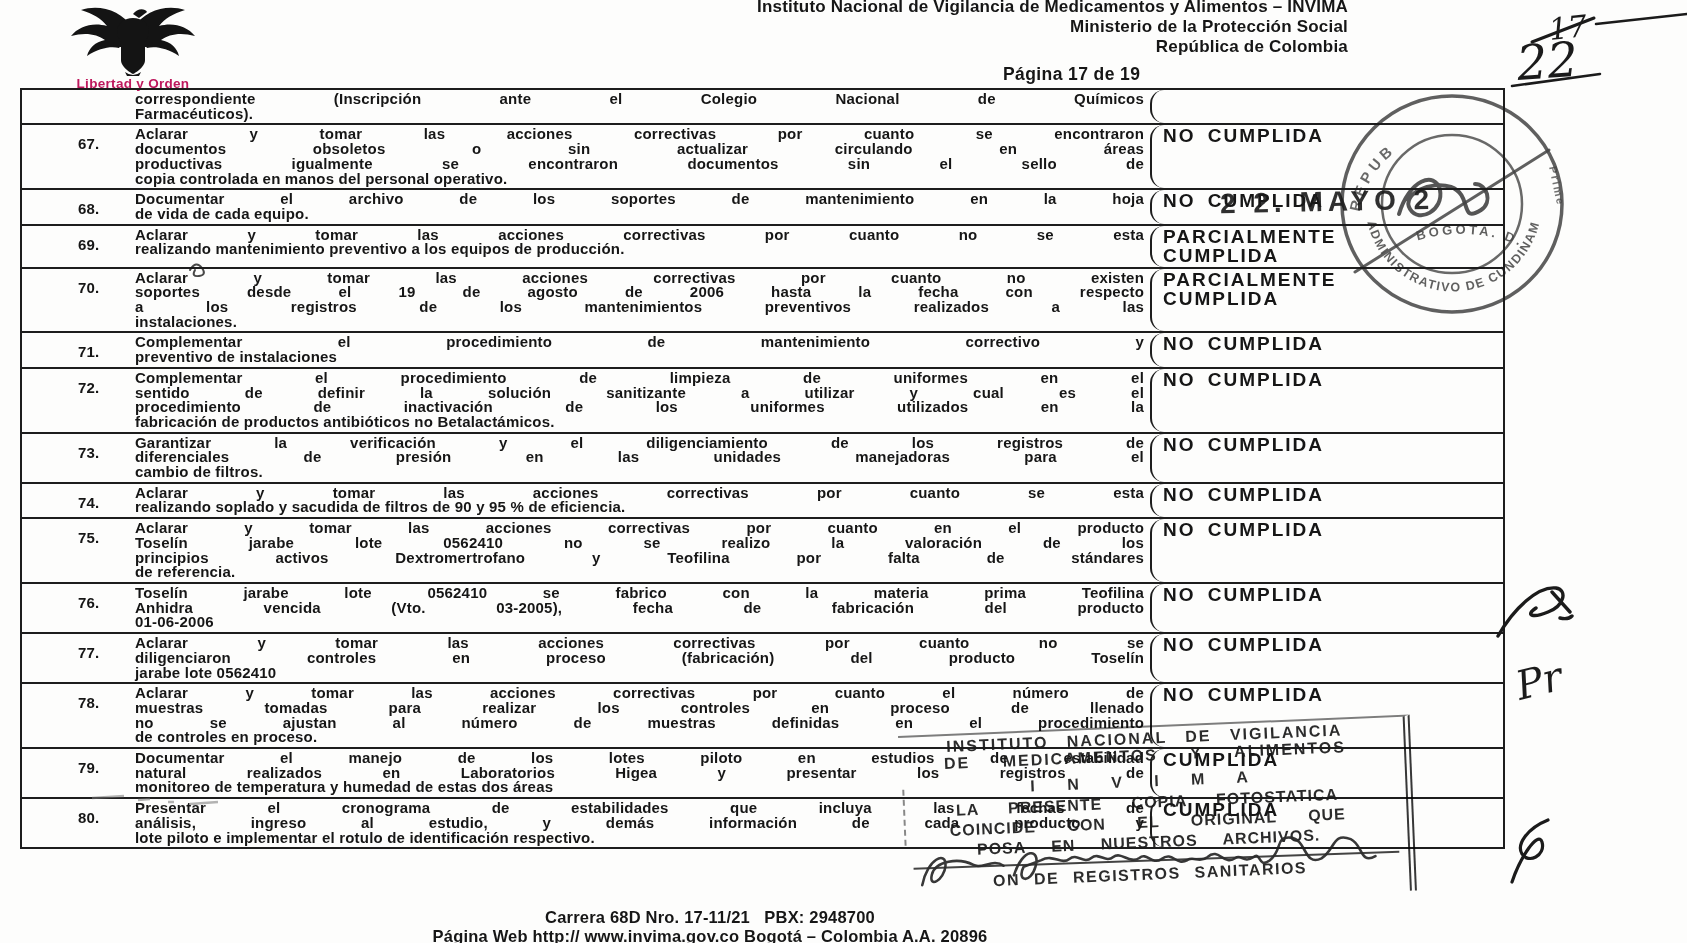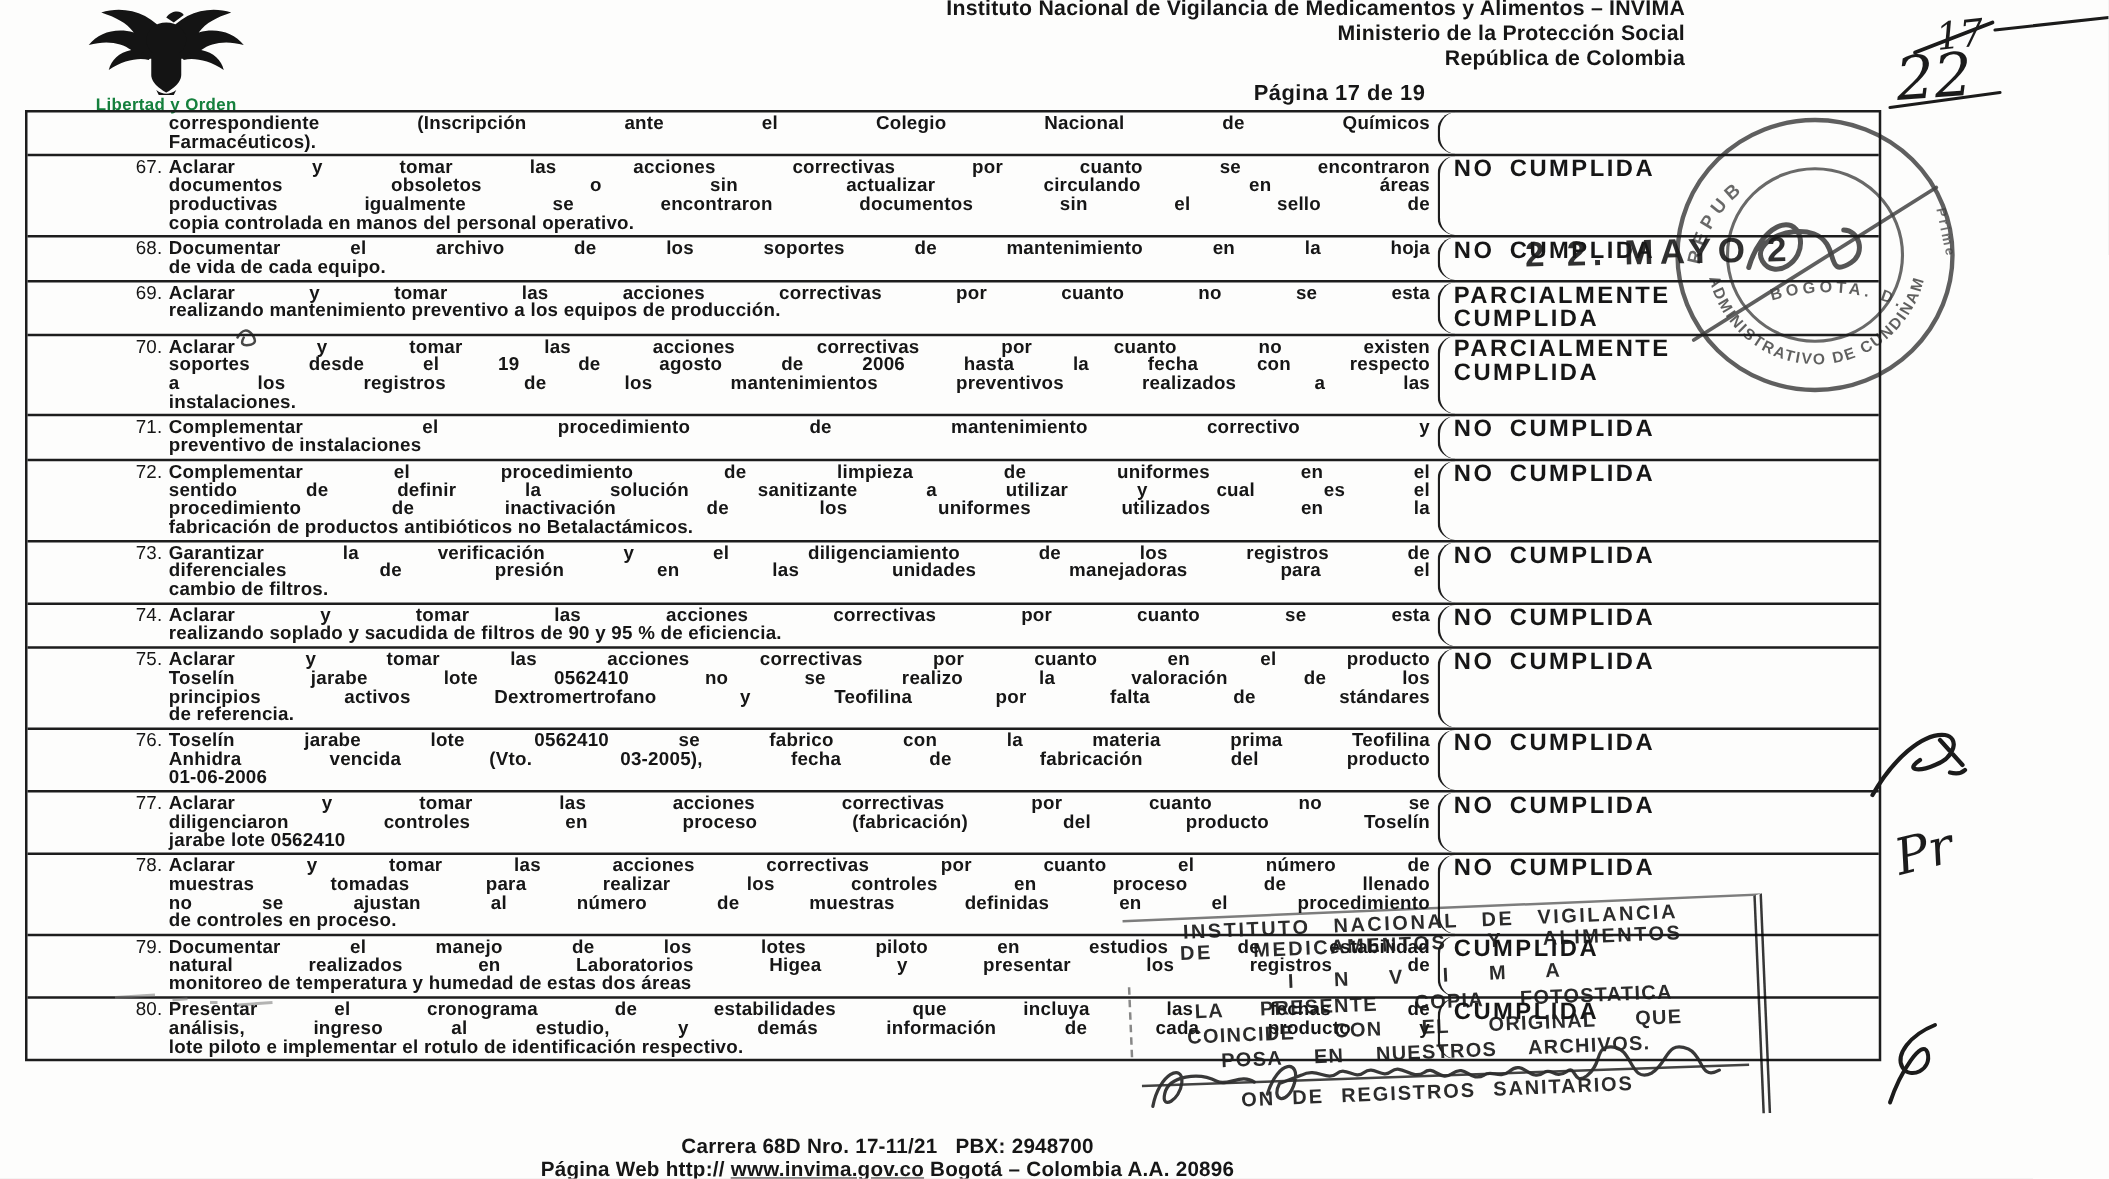--- a/index.html
+++ b/index.html
@@ -2,33 +2,33 @@
 <html><head>
 <meta charset="utf-8">
 <style>
   html,body{margin:0;padding:0;background:#e8e8e8;}
   #page{position:relative;width:1687px;height:943px;background:#fdfdfc;overflow:hidden;
         font-family:"Liberation Sans",sans-serif;color:#161616;}
 
   
   #coat{position:absolute;left:55px;top:2px;width:156px;height:92px;}
   #coat .motto{position:absolute;left:0;top:74px;width:156px;text-align:center;
-               font-size:13.5px;font-weight:bold;letter-spacing:.3px;color:#15803d;}
+               font-size:13.5px;font-weight:bold;letter-spacing:.3px;color:#be185d;}
   #hdr-right{position:absolute;left:420px;top:-3px;width:928px;text-align:right;
              font-weight:bold;font-size:17px;line-height:20px;letter-spacing:.2px;}
   #page-num{position:absolute;left:1003px;top:64px;font-weight:bold;font-size:17.5px;letter-spacing:.4px;}
 
   
   #doc-table{position:absolute;left:20px;top:88px;width:1485px;border:2px solid #1d1d1d;box-sizing:border-box;}
   .trow{display:flex;align-items:stretch;}
   .trow + .trow{border-top:2px solid #1d1d1d;}
   .cell{box-sizing:border-box;border-radius:14px;}
   .desc{position:relative;flex:0 0 1128px;padding:2px 6px 2px 113px;
         font-size:15px;font-weight:bold;line-height:14.7px;letter-spacing:.2px;}
-  .num{position:absolute;left:56px;top:2px;width:52px;font-weight:normal;text-align:right;}
+  .num{position:absolute;left:56px;top:12px;width:52px;font-weight:bold;}
   .jline{text-align:justify;text-align-last:justify;}
   .lline{text-align:left;}
   .status{flex:1;border-left:2px solid #1d1d1d;padding:1px 20px 2px 11px;
           font-size:19px;font-weight:bold;letter-spacing:2px;word-spacing:5px;
           line-height:19px;white-space:pre-line;}
 
   
   #footer{position:absolute;left:380px;top:872px;width:660px;text-align:center;
           font-weight:bold;font-size:16.5px;line-height:19px;letter-spacing:.2px;margin-top:36px;}
   #footer .url{text-decoration:underline;}

